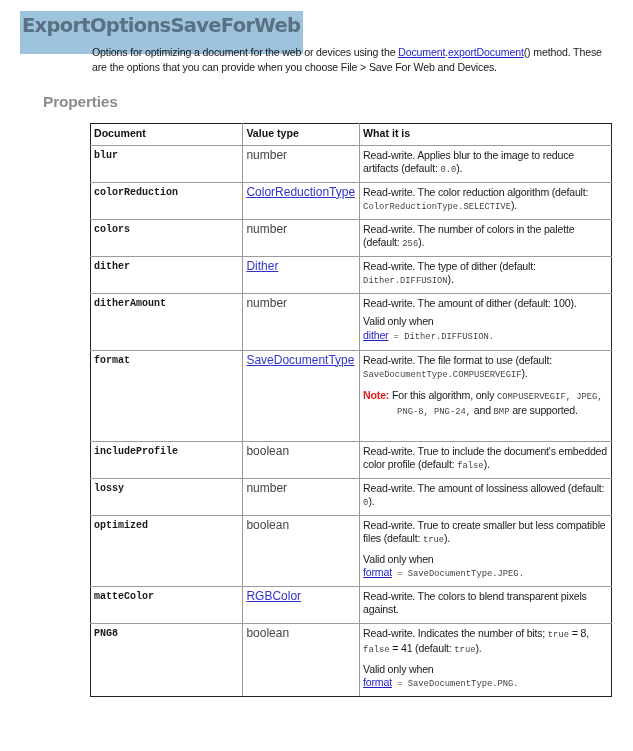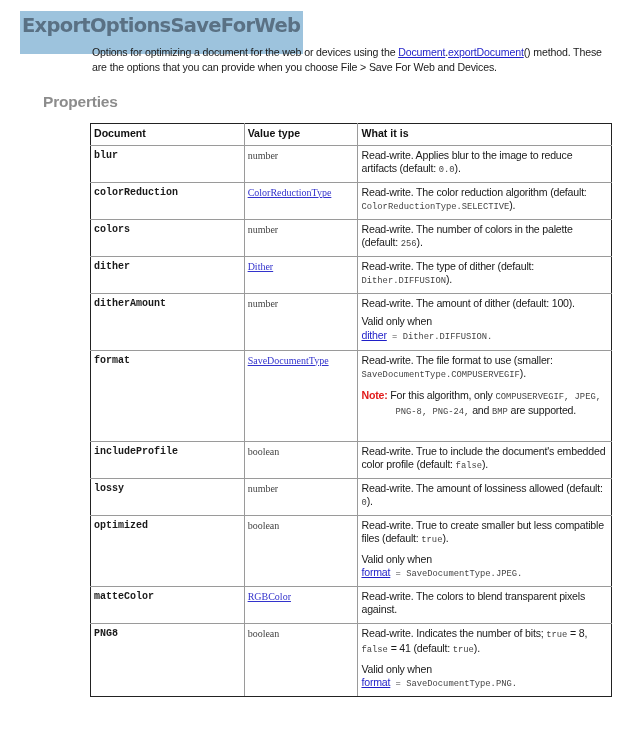--- a/index.html
+++ b/index.html
@@ -90,22 +90,22 @@
     col.c1 { width: 154px; }
     col.c2 { width: 114px; }
     col.c3 { width: 254px; }
     .pname {
       font-family: "Liberation Mono", monospace;
       font-weight: bold;
       font-size: 10px;
       color: #1a1a1a;
     }
     .vtype {
-      font-family: Liberation Serif, serif;
-      font-size: 10px;
+      font-family: Liberation Sans, sans-serif;
+      font-size: 12px;
       color: #444;
     }
     .vtype.link { color: #3333cc; }
     .desc {
       color: #1a1a1a;
       letter-spacing: -0.2px;
     }
     .code {
       font-family: "Liberation Mono", monospace;
       font-size: 8.8px;
@@ -176,21 +176,21 @@
     <td class="desc">
       <div>Read-write. The amount of dither (default: 100).</div>
       <div class="para2"><span>Valid only when</span><br><a class="link">dither</a><span class="code"> = Dither.DIFFUSION.</span></div>
     </td>
   </tr>
 
   <tr style="height:91px">
     <td class="pname">format</td>
     <td class="vtype"><a class="vtype link">SaveDocumentType</a></td>
     <td class="desc">
-      <div><span>Read-write. The file format to use (smaller: </span><span class="code">SaveDocumentType.COMPUSERVEGIF</span><span>).</span></div>
+      <div><span>Read-write. The file format to use (default: </span><span class="code">SaveDocumentType.COMPUSERVEGIF</span><span>).</span></div>
       <div class="note"><span class="note-label">Note:</span><span> For this algorithm, only </span><span class="code">COMPUSERVEGIF, JPEG, PNG-8, PNG-24,</span><span> and </span><span class="code">BMP</span><span> are supported.</span></div>
     </td>
   </tr>
 
   <tr style="height:37px">
     <td class="pname">includeProfile</td>
     <td class="vtype">boolean</td>
     <td class="desc"><span>Read-write. True to include the document's embedded color profile (default: </span><span class="code">false</span><span>).</span></td>
   </tr>
 

